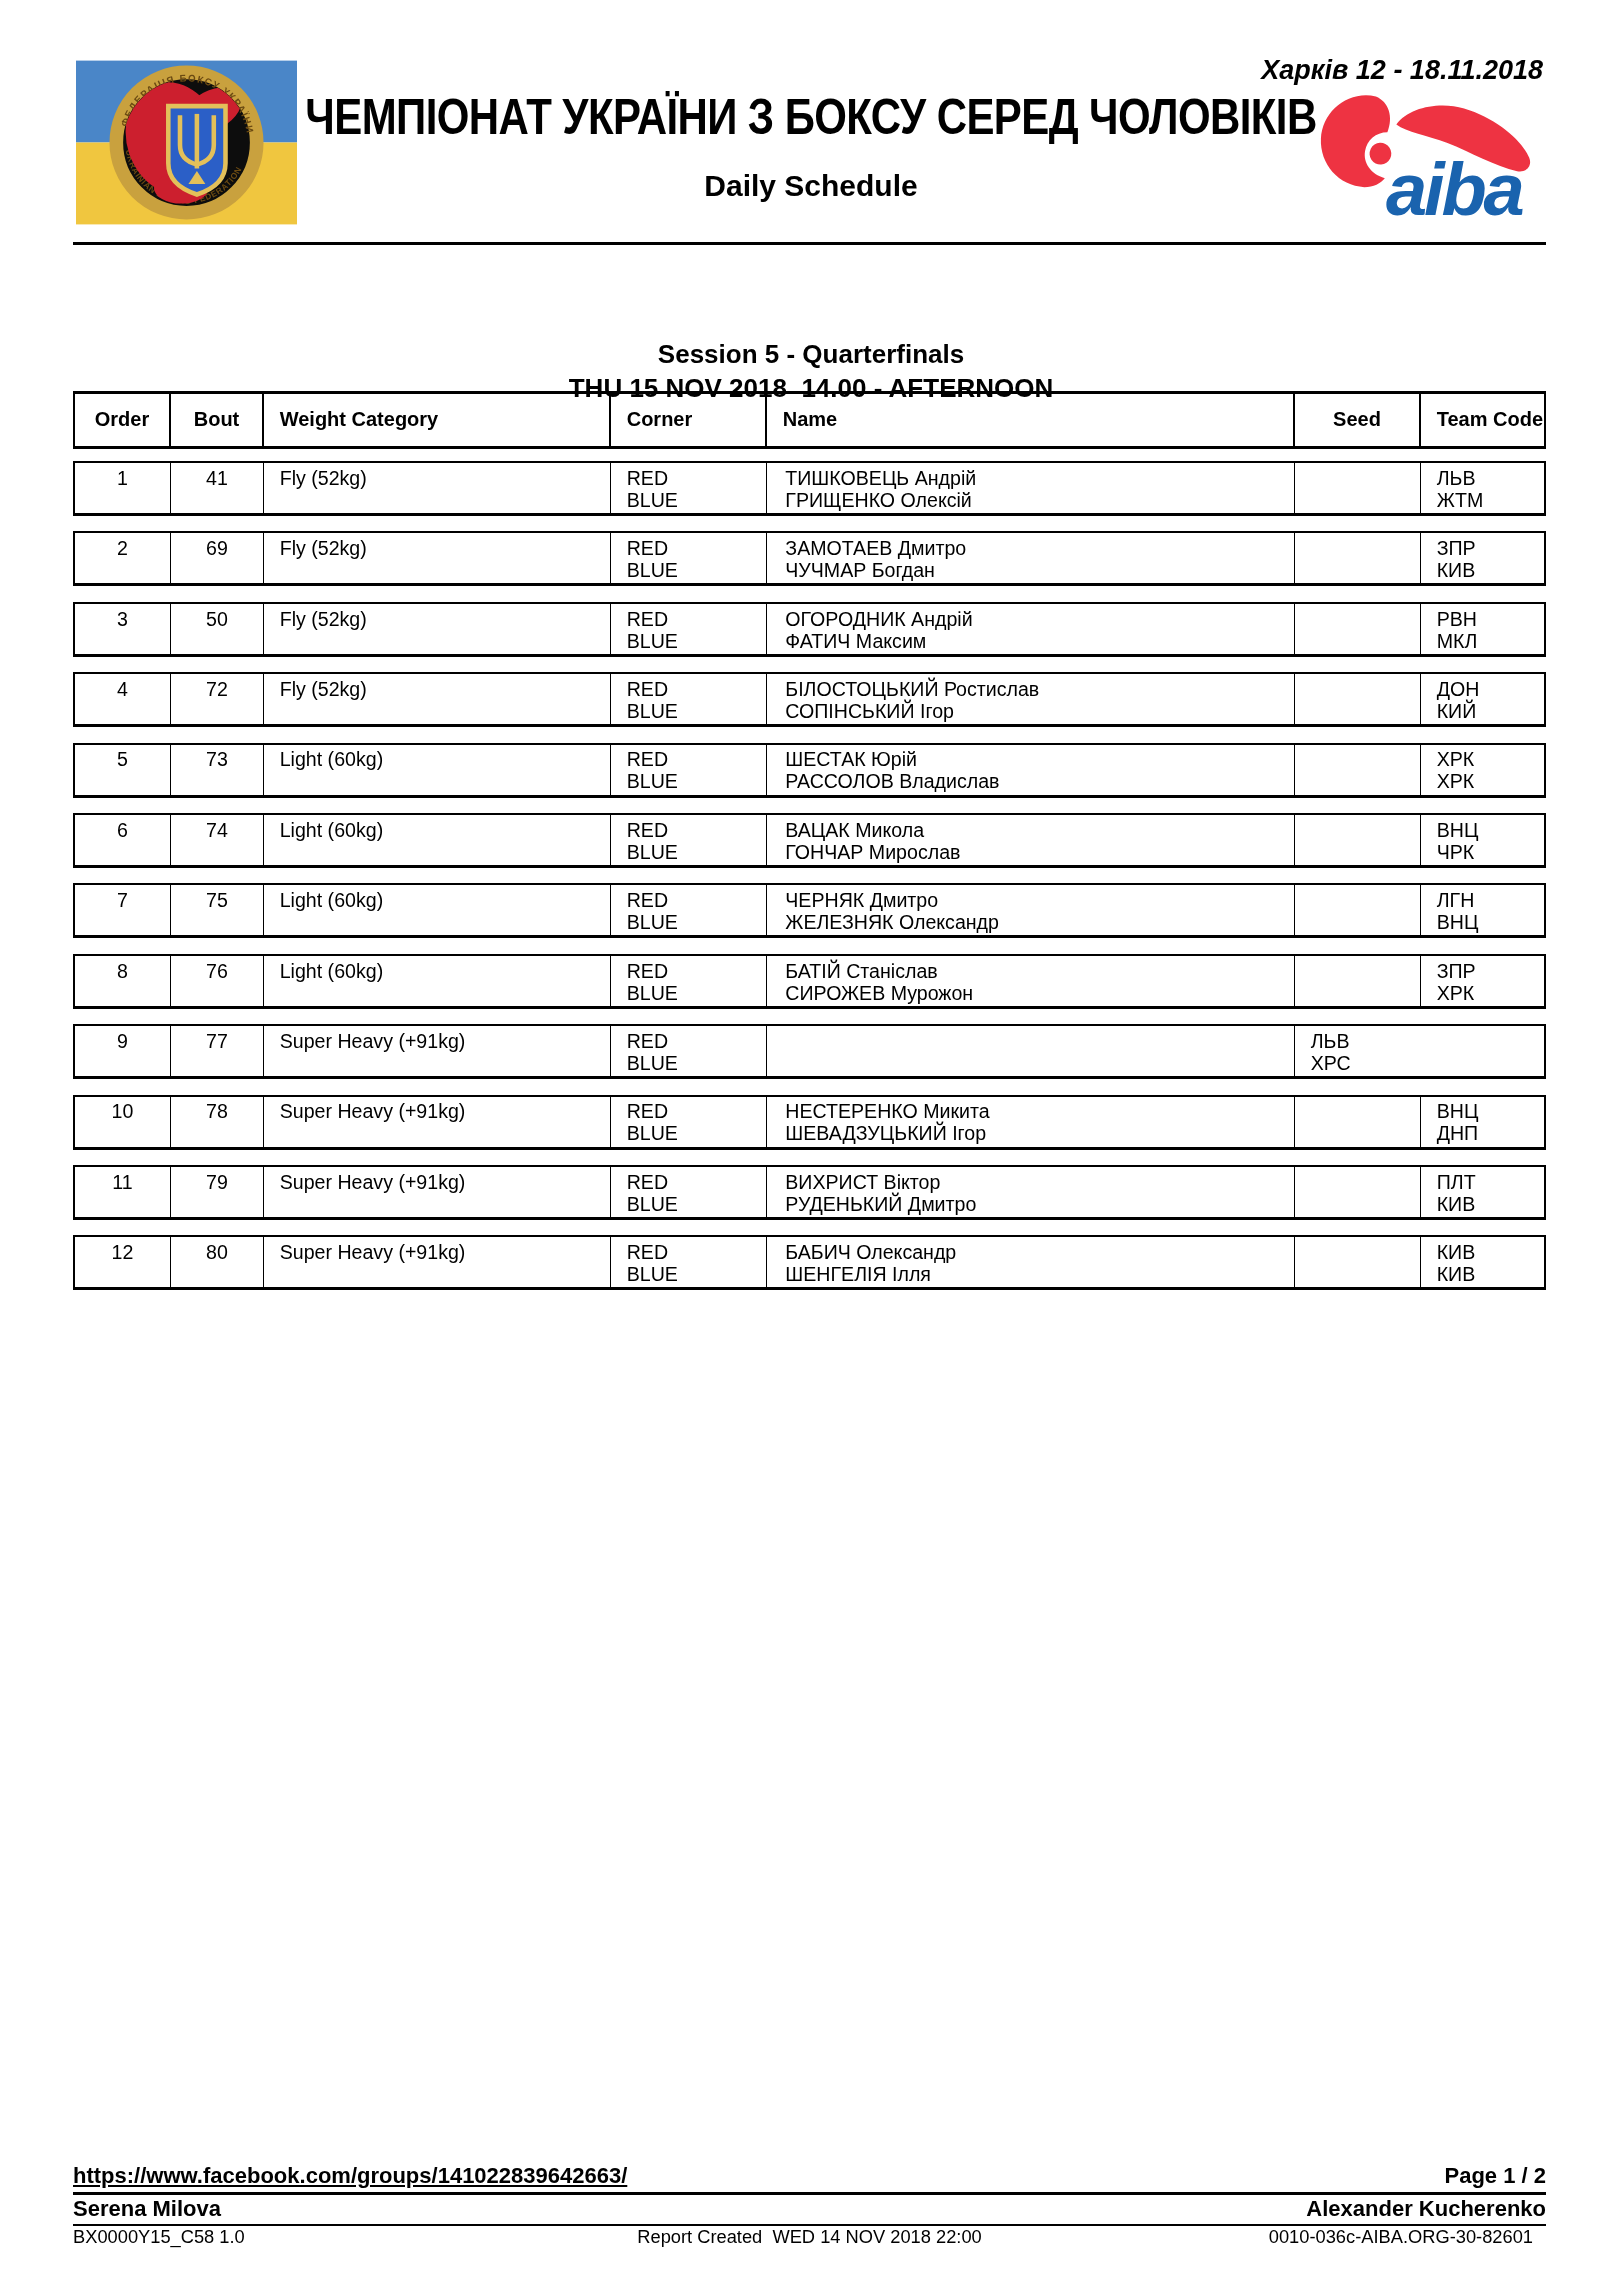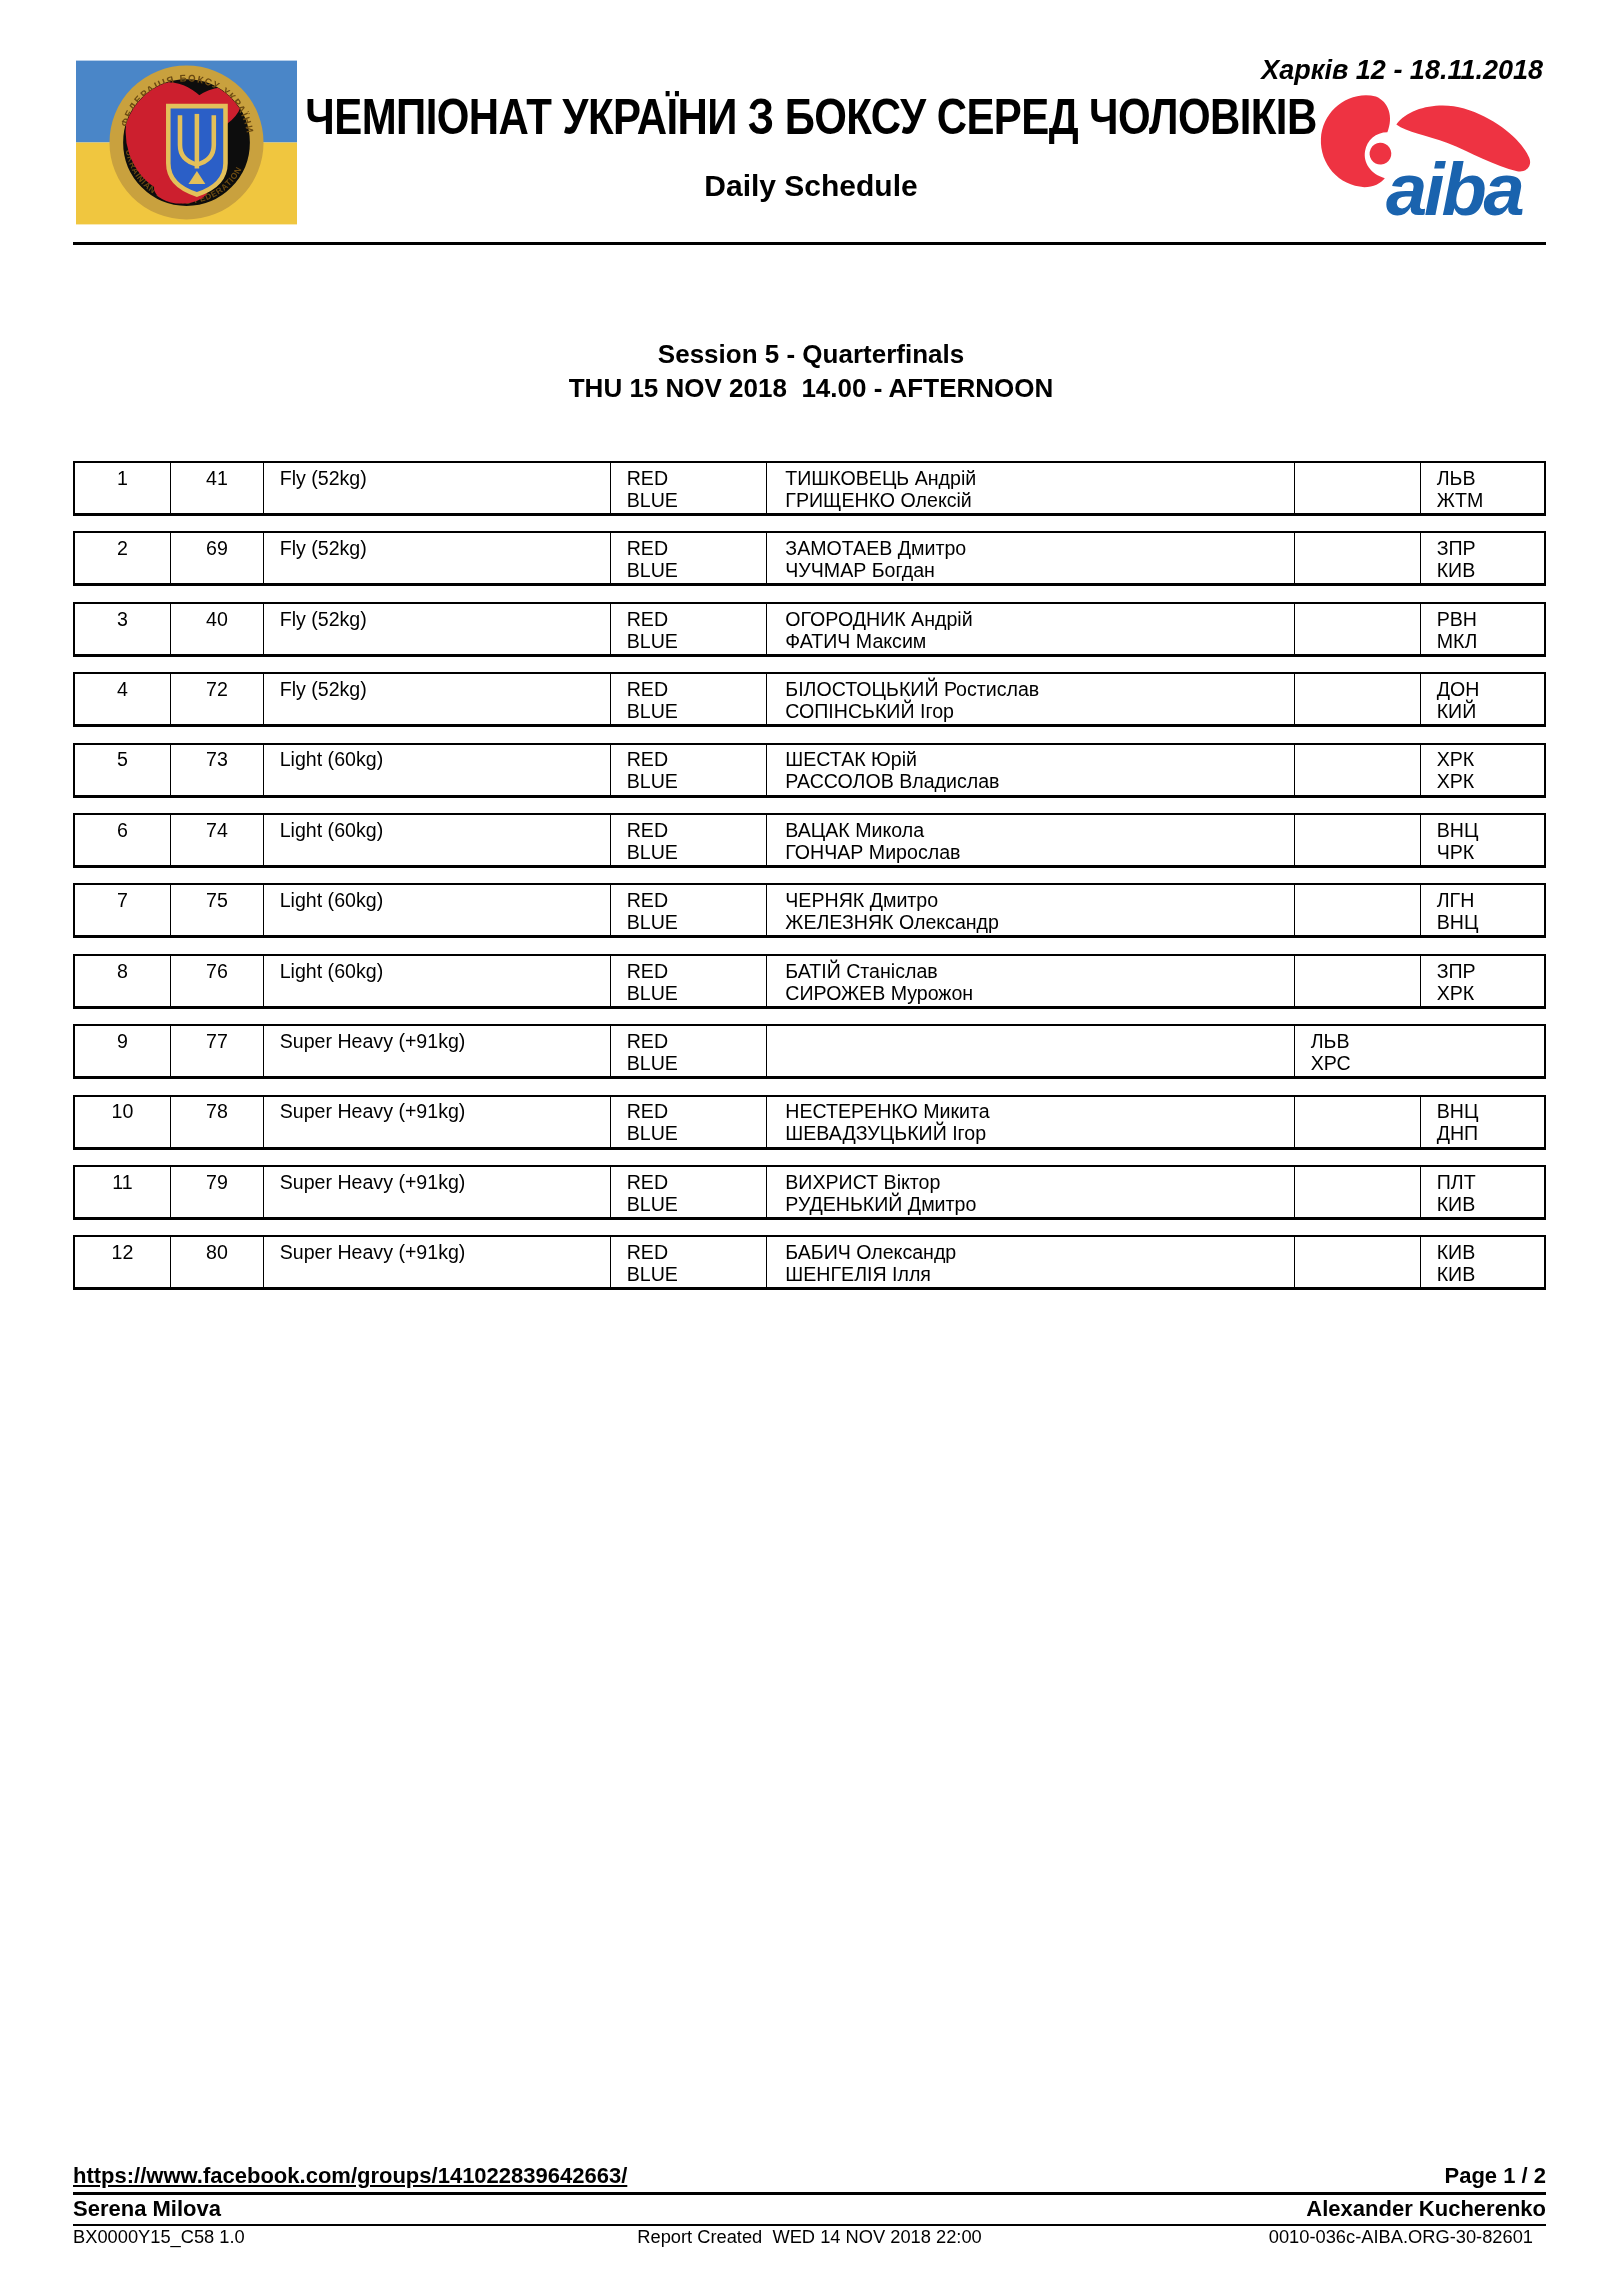--- a/index.html
+++ b/index.html
@@ -118,20 +118,43 @@
     <text x="112" y="196" font-size="116" font-weight="bold" font-style="italic" letter-spacing="-5" style="fill:var(--aiba-blue,#1a63ae)" font-family="Liberation Sans, sans-serif">aiba</text>
   </svg>
 
   <div class="header-rule"></div>
 
   <div class="session-block">
     <div class="session-title">Session 5 - Quarterfinals</div>
     <div class="session-datetime">THU 15 NOV 2018  14.00 - AFTERNOON</div>
   </div>
 
+  <div class="sched-header">
+    <div class="hc center">
+        <span class="wrap">Order</span>
+      </div>
+    <div class="hc center">
+        <span class="wrap">Bout</span>
+      </div>
+    <div class="hc left">
+        <span class="wrap">Weight Category</span>
+      </div>
+    <div class="hc left">
+        <span class="wrap">Corner</span>
+      </div>
+    <div class="hc left">
+        <span class="wrap">Name</span>
+      </div>
+    <div class="hc center">
+        <span class="wrap">Seed</span>
+      </div>
+    <div class="hc left">
+        <span class="wrap">Team Code</span>
+      </div>
+  </div>
 
   <div class="bout-list">
     <div class="bout">
       <div class="c c-order">
           <div class="l1">1</div>
         </div>
       <div class="c c-bout">
           <div class="l1">41</div>
         </div>
       <div class="c c-weight">
@@ -181,21 +204,21 @@
         <div class="l1">ЗПР</div>
         <div class="l2">КИВ</div>
       </div>
     </div>
 
     <div class="bout">
       <div class="c c-order">
           <div class="l1">3</div>
         </div>
       <div class="c c-bout">
-          <div class="l1">40</div>
+          <div class="l1">50</div>
         </div>
       <div class="c c-weight">
           <div class="l1">Fly (52kg)</div>
         </div>
       <div class="c c-corner">
         <div class="l1">RED</div>
         <div class="l2">BLUE</div>
       </div>
       <div class="c c-name">
         <div class="l1">ОГОРОДНИК Андрій</div>

